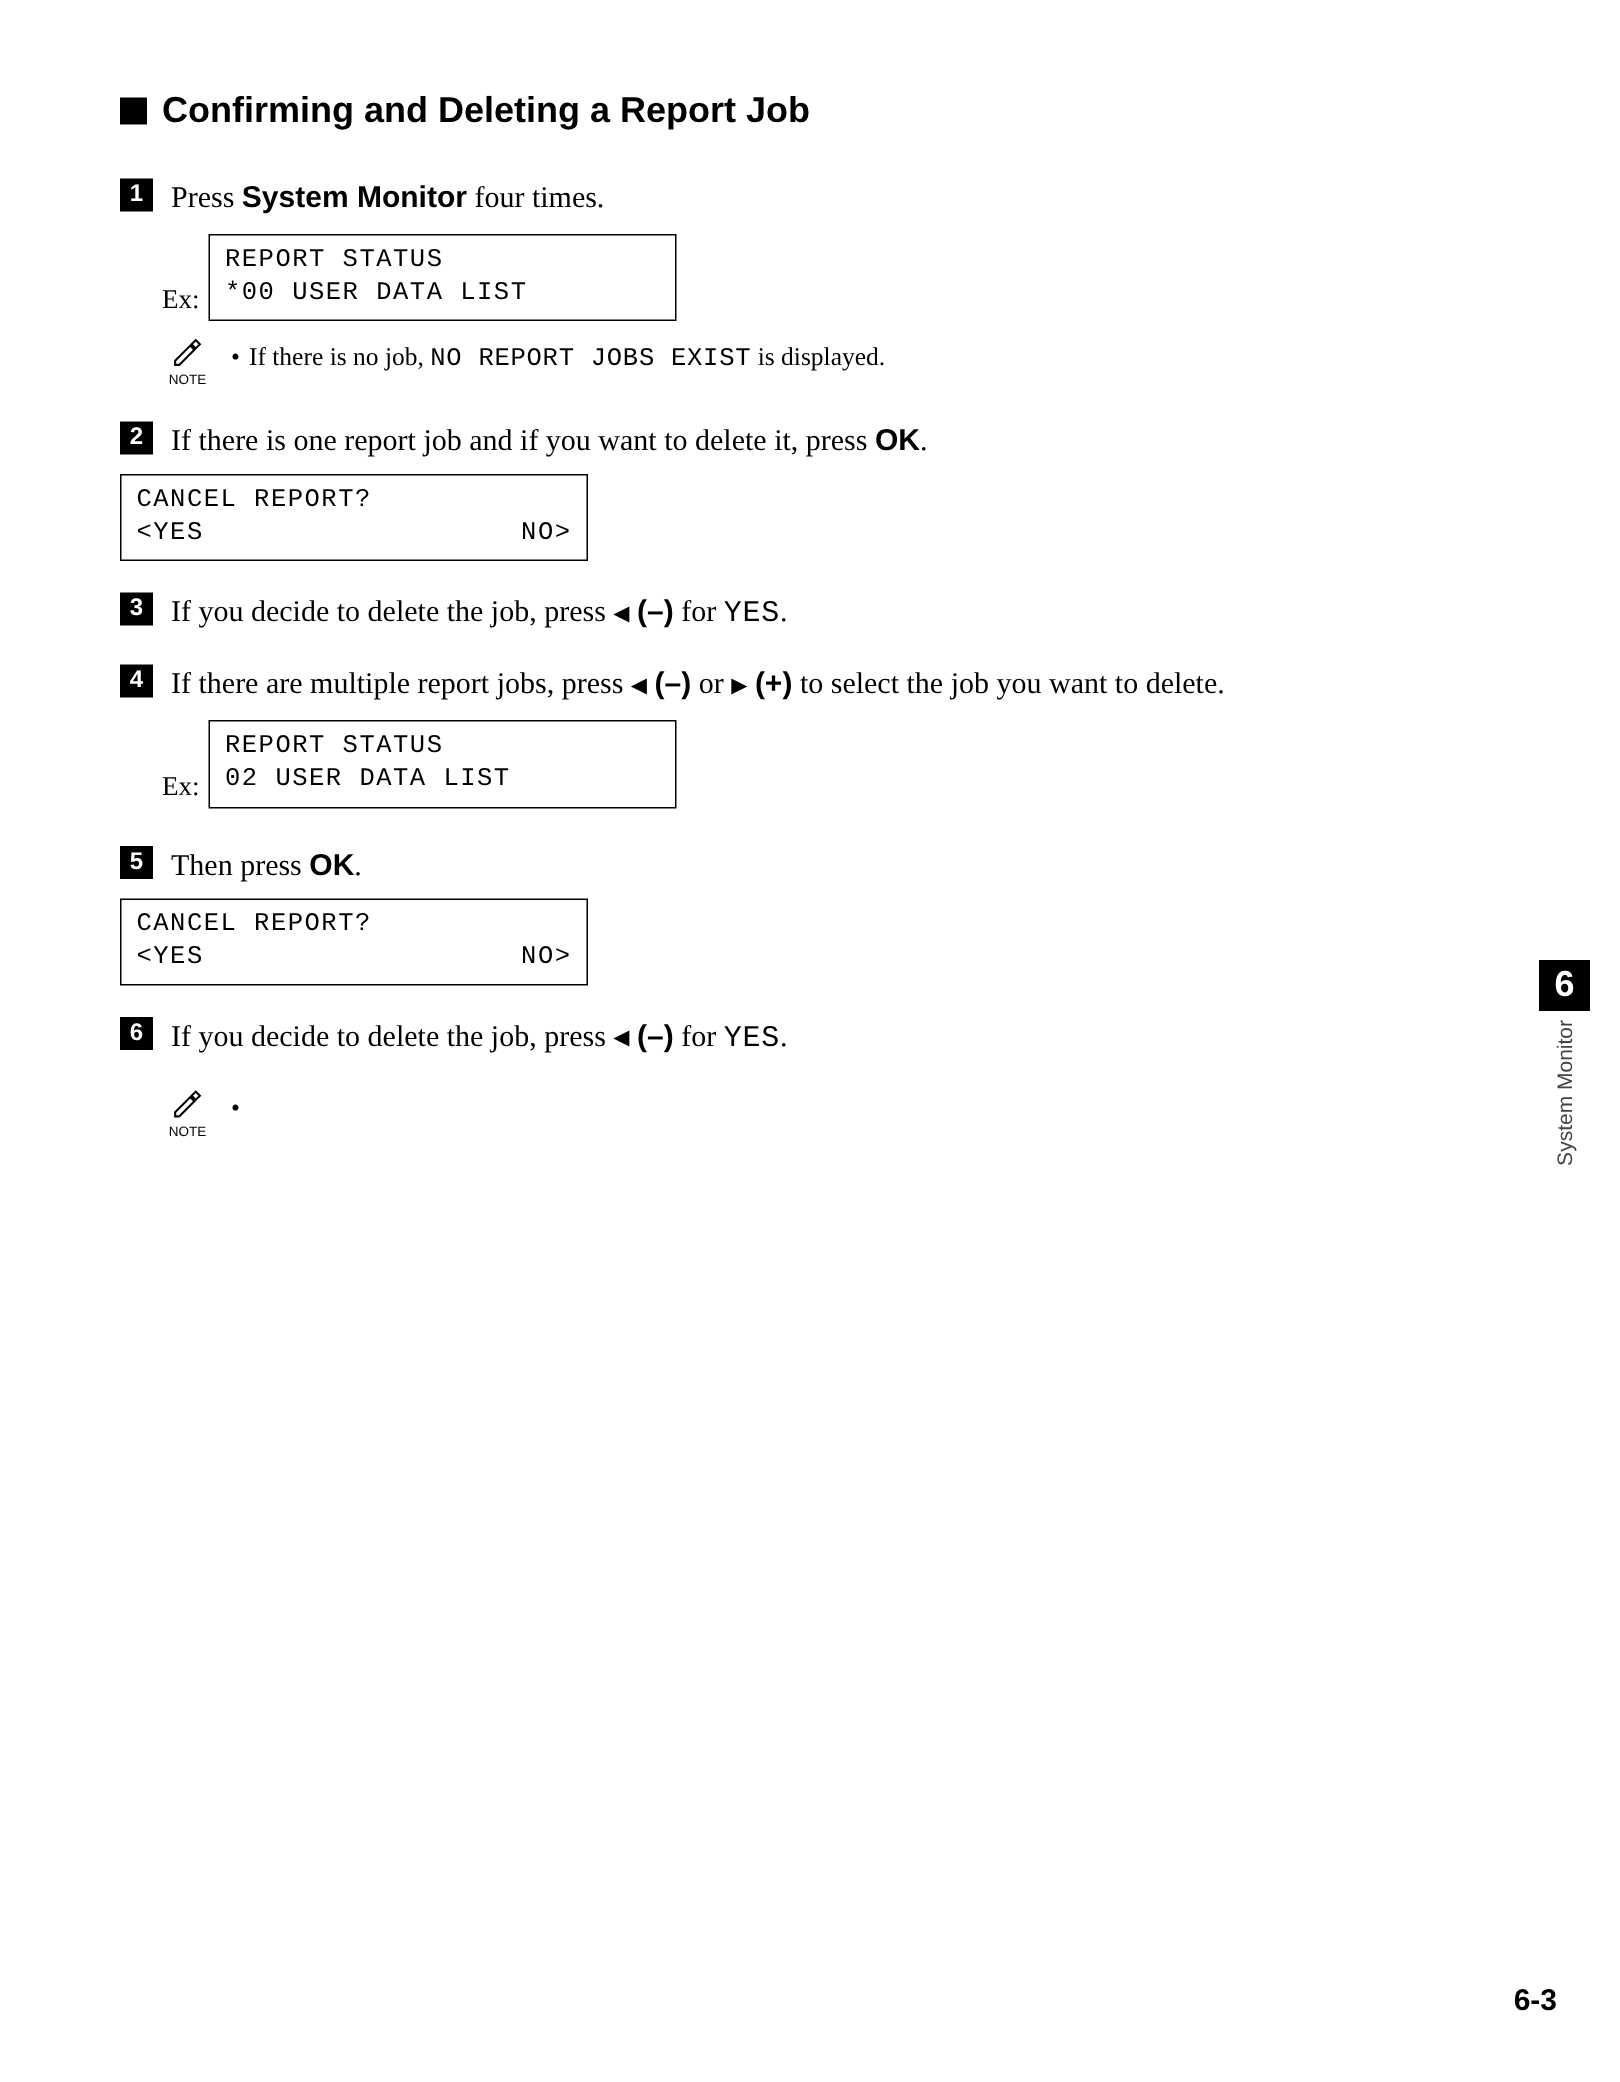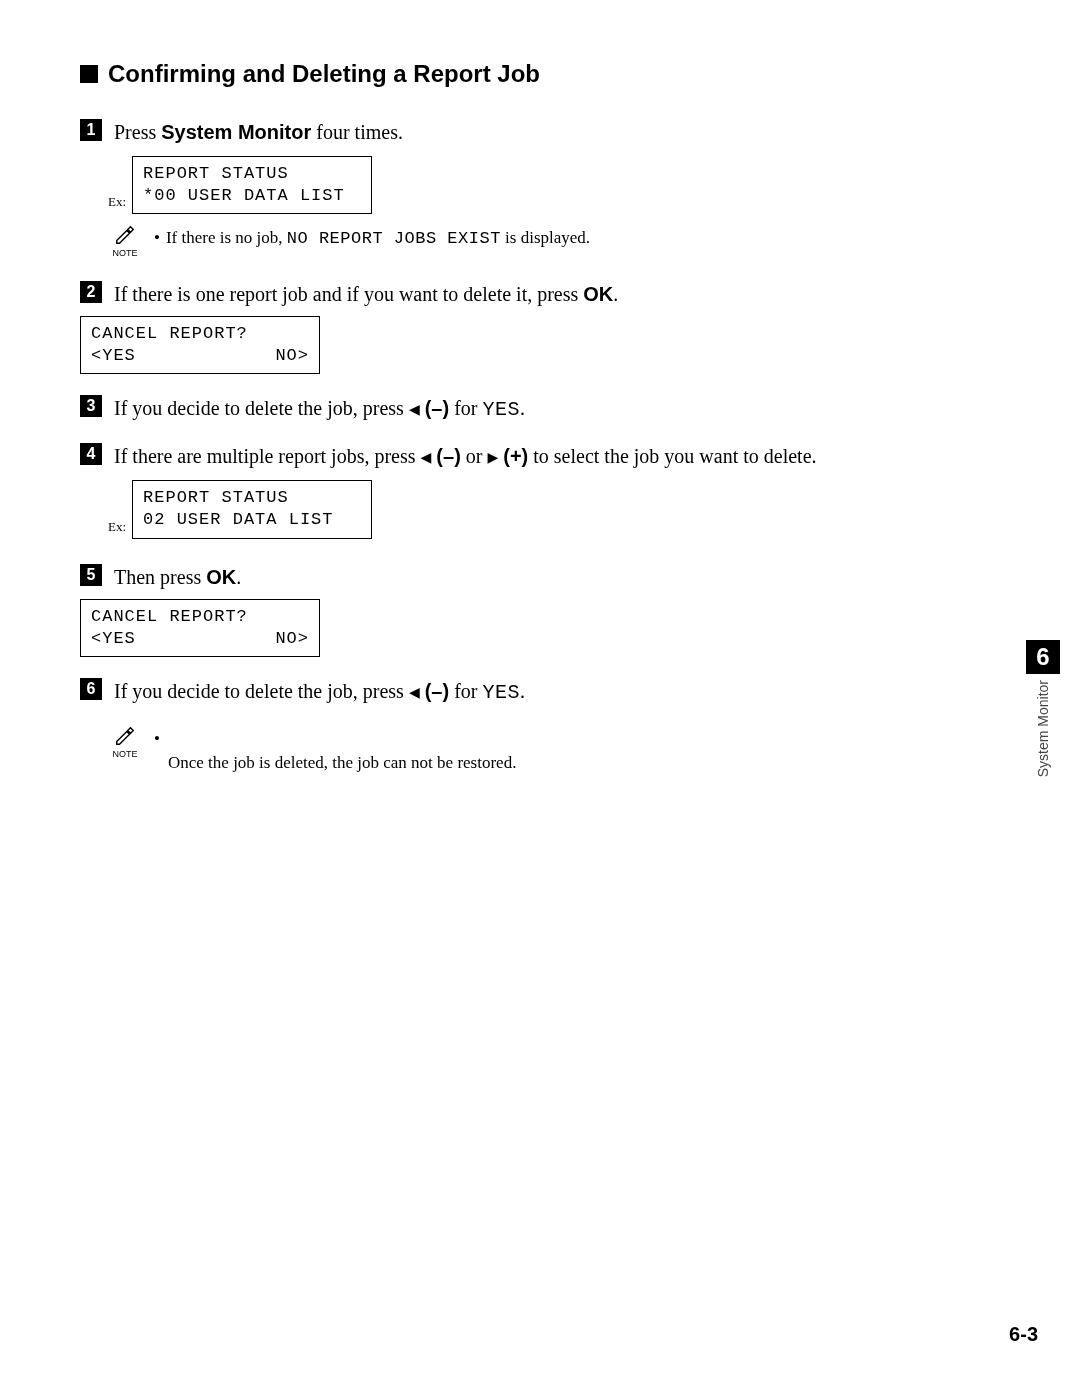--- a/index.html
+++ b/index.html
@@ -58,26 +58,26 @@
       font-weight: bold;
     }
     .lcd-row {
       display: flex;
       align-items: flex-end;
       gap: 6px;
       margin: 8px 0 8px 28px;
     }
     .ex-label {
       font-family: "Times New Roman", Times, serif;
-      font-size: 13px;
+      font-size: 18px;
       padding-bottom: 4px;
     }
     .lcd {
       border: 1px solid #000;
-      width: 240px;
+      width: 312px;
       padding: 6px 10px;
       font-family: "Courier New", Courier, monospace;
       font-size: 17px;
       line-height: 1.3;
       letter-spacing: 1px;
     }
     .lcd .row2 {
       display: flex;
       justify-content: space-between;
       text-align: center;
@@ -266,21 +266,20 @@
   <div class="note-icon-group">
     <svg class="pencil-icon" viewBox="0 0 24 24">
       <path d="M3 18 L14 7 L17 10 L6 21 L3 21 Z M15 6 L18 3 L21 6 L18 9 Z" fill="none" stroke="#000" stroke-width="1.5"></path>
     </svg>
     <span class="note-label">NOTE</span>
   </div>
   <div class="note-content">
     <div class="bullet">
         <span>•</span>
       </div>
-    <div style="padding-left:14px;">Once the job is deleted, the job can not be restored.</div>
   </div>
 </div>
 
 <div class="side-tab">
   <div class="tab-num">6</div>
   <div class="tab-text">System Monitor</div>
 </div>
 
 <div class="page-num">6-3</div>
 

